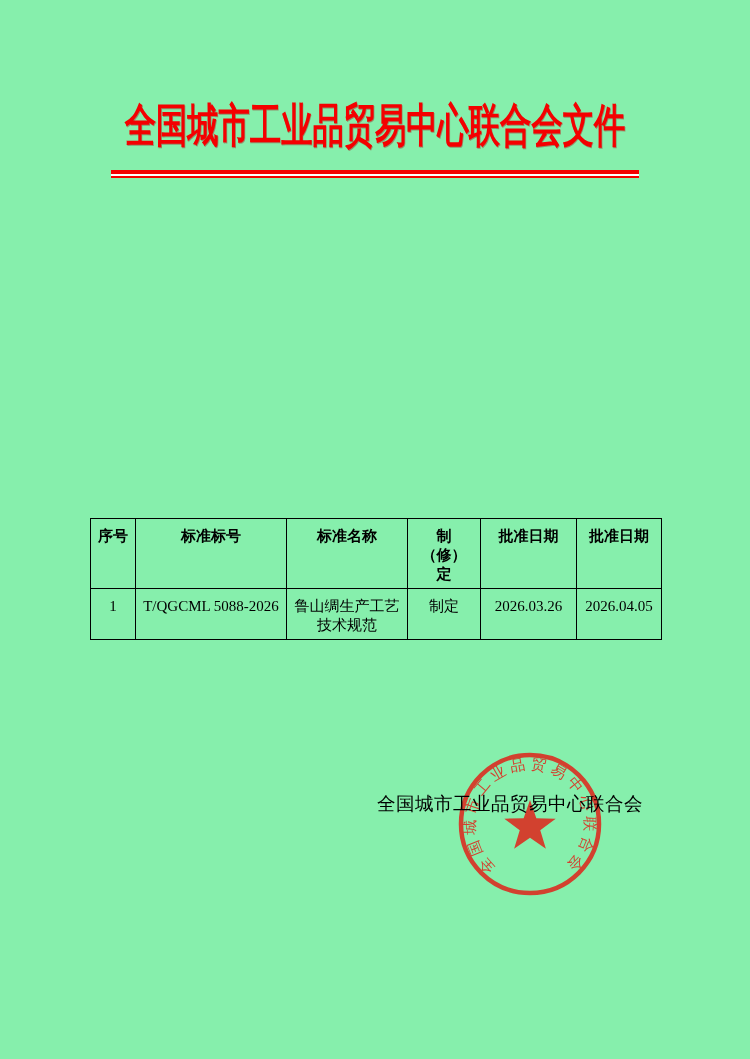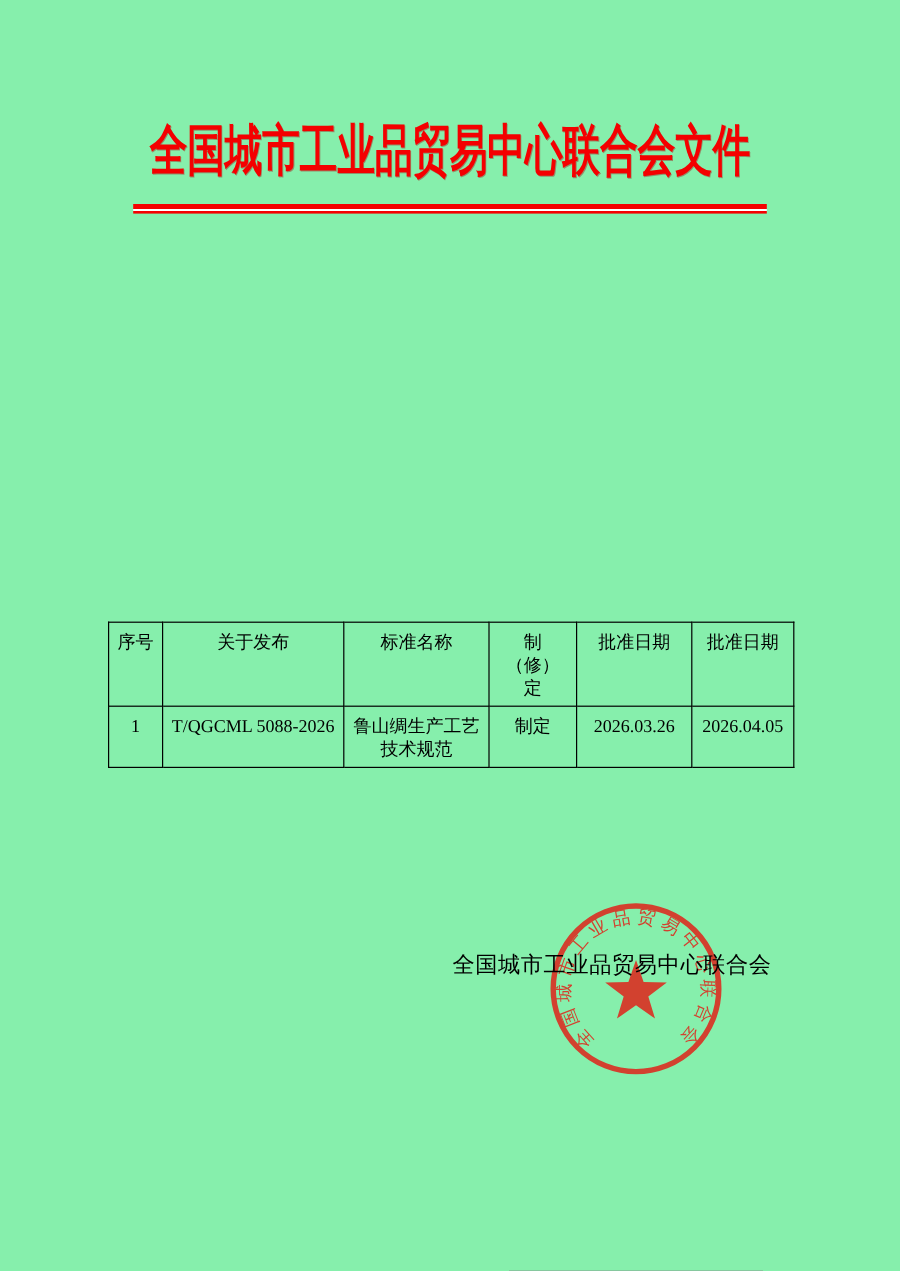--- a/index.html
+++ b/index.html
@@ -85,21 +85,21 @@
   }
   .std-table td {
     border: 1.5px solid #000;
     text-align: center;
     vertical-align: top;
     padding: 8px 2px 4px 2px;
     line-height: 19px;
     white-space: pre-line;
     overflow: hidden;
   }
-  .std-table tr.hdr td { height: 55px; }
+  .std-table tr.hdr td { height: 55px; font-weight: bold; }
   .std-table tr.row td { height: 30px; }
 
   
   .sig-block {
     position: absolute;
     top: 750px;
     left: 0;
     width: 750px;
     height: 180px;
   }
@@ -149,21 +149,21 @@
       <col style="width:45px">
         <col style="width:151px">
         <col style="width:121px">
       <col style="width:73px">
         <col style="width:96px">
         <col style="width:85px">
     </colgroup>
     <tbody>
       <tr class="hdr">
         <td>序号</td>
-        <td>关于发布</td>
+        <td>标准标号</td>
         <td>标准名称</td>
         <td>制
 （修）
 定</td>
         <td>批准日期</td>
         <td>批准日期</td>
       </tr>
       <tr class="row">
         <td>1</td>
         <td>T/QGCML 5088-2026</td>

